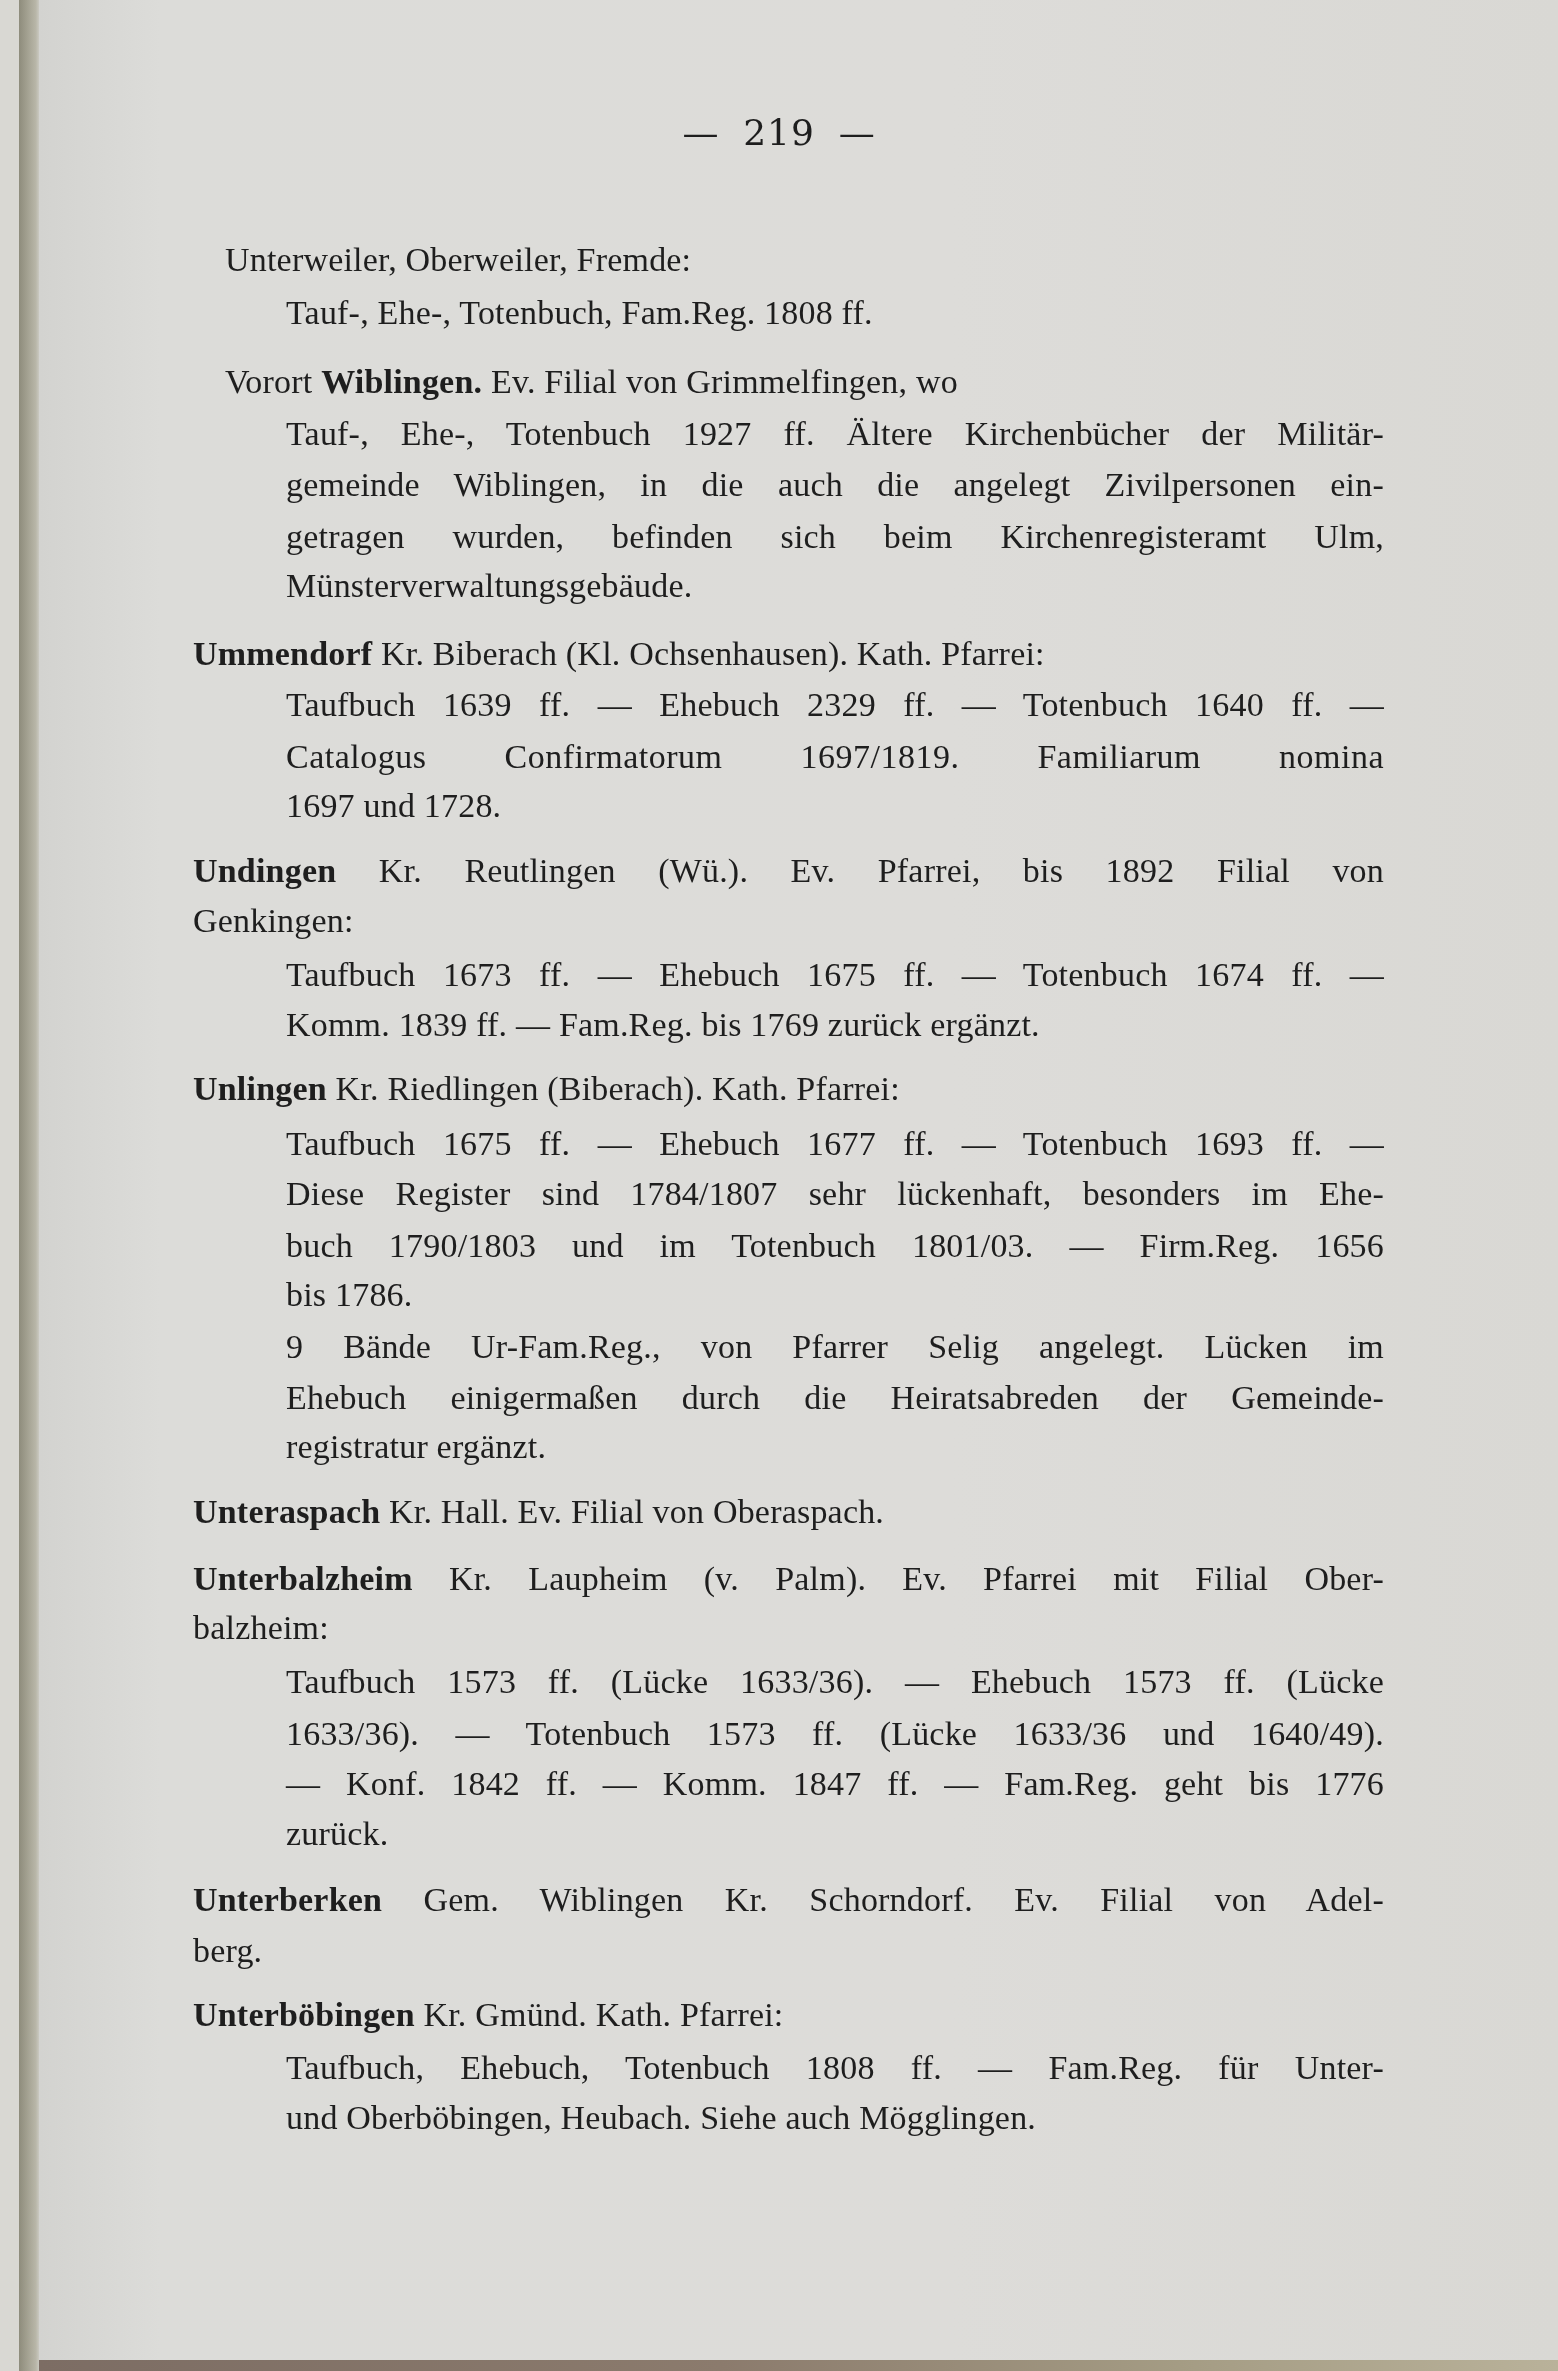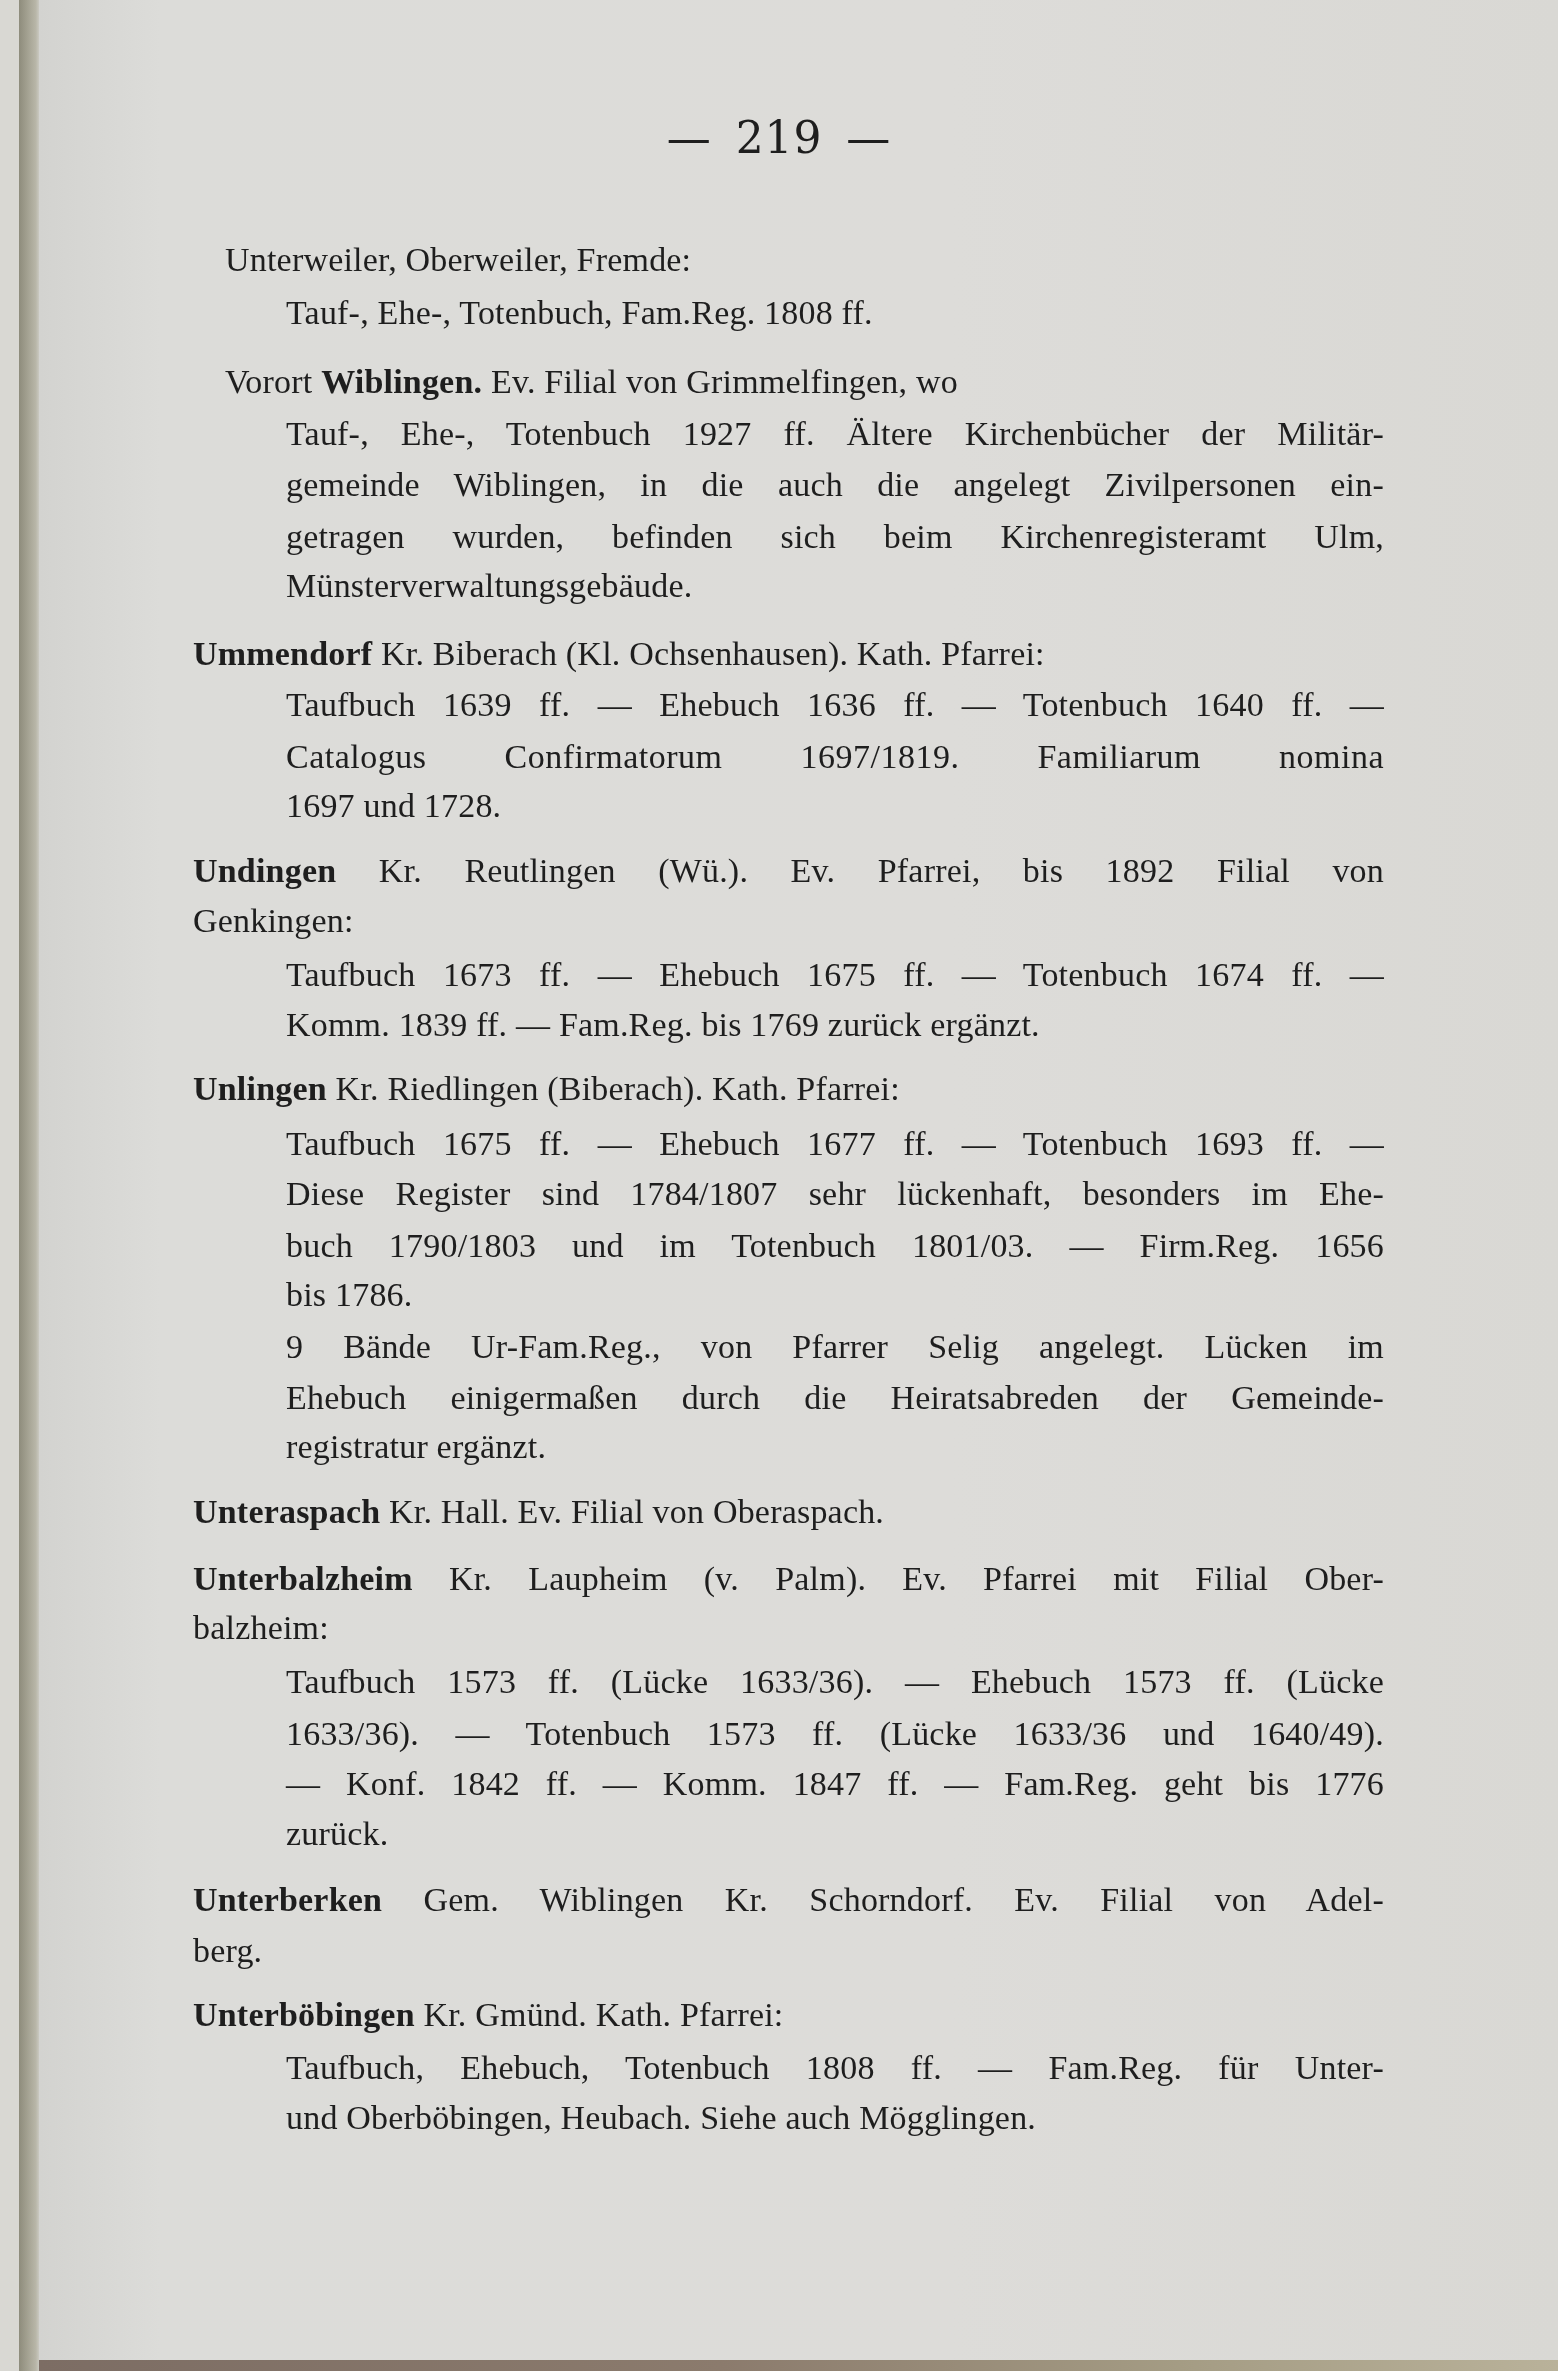--- a/index.html
+++ b/index.html
@@ -20,21 +20,21 @@
   .page {
     position: absolute; left: 39px; top: 0; right: 0; bottom: 11.2px;
     background: linear-gradient(to right, #d3d3d0 0%, #dcdcd9 8%, #dddcd9 60%, #d9d8d4 100%);
   }
   .bottom-edge {
     position: absolute; left: 39px; right: 0; bottom: 0; height: 11.2px;
     background: linear-gradient(to right, #7c6d64 0%, #8b7b6d 45%, #a49c84 75%, #b9b29a 100%);
   }
   .page-number {
     position: absolute; top: 112px; left: 0; width: 1558px; text-align: center;
-    font-size: 44px; letter-spacing: 0.9px;
+    font-size: 36px; letter-spacing: 0.9px;
   }
   .page-number .dash { display: inline-block; margin: 0 24px; }
   .content {
     position: absolute; left: 0; top: 0; width: 1558px;
   }
   .line {
     position: absolute; white-space: nowrap;
     font-family: "Liberation Serif", "DejaVu Serif", serif;
     font-size: 34px; line-height: 47px; letter-spacing: 0.2px; margin-top: 30px;
   }
@@ -69,21 +69,21 @@
   </div>
   <div class="line indent just" style="top:380px; width:1098px;">Tauf-, Ehe-, Totenbuch 1927 ff. Ältere Kirchenbücher der Militär-</div>
   <div class="line indent just" style="top:431px; width:1098px;">gemeinde Wiblingen, in die auch die angelegt Zivilpersonen ein-</div>
   <div class="line indent just" style="top:483px; width:1098px;">getragen wurden, befinden sich beim Kirchenregisteramt Ulm,</div>
   <div class="line indent" style="top:532px;">Münsterverwaltungsgebäude.</div>
 
   <div class="line lead" style="top:600px;">
     <span class="head">Ummendorf</span>
     <span>Kr. Biberach (Kl. Ochsenhausen). Kath. Pfarrei:</span>
   </div>
-  <div class="line indent just" style="top:651px;">Taufbuch 1639 ff. — Ehebuch 1636 ff. — Totenbuch 1640 ff. —</div>
+  <div class="line indent just" style="top:651px;">Taufbuch 1639 ff. — Ehebuch 2329 ff. — Totenbuch 1640 ff. —</div>
   <div class="line indent just latin" style="top:703px;">Catalogus Confirmatorum 1697/1819. Familiarum nomina</div>
   <div class="line indent" style="top:752px;">1697 und 1728.</div>
 
   <div class="line lead just" style="top:817px; width:1191px;">
     <span class="head">Undingen</span>
     <span>Kr. Reutlingen (Wü.). Ev. Pfarrei, bis 1892 Filial von</span>
   </div>
   <div class="line hang" style="top:867px;">Genkingen:</div>
   <div class="line indent just" style="top:921px;">Taufbuch 1673 ff. — Ehebuch 1675 ff. — Totenbuch 1674 ff. —</div>
   <div class="line indent" style="top:971px;">Komm. 1839 ff. — Fam.Reg. bis 1769 zurück ergänzt.</div>

